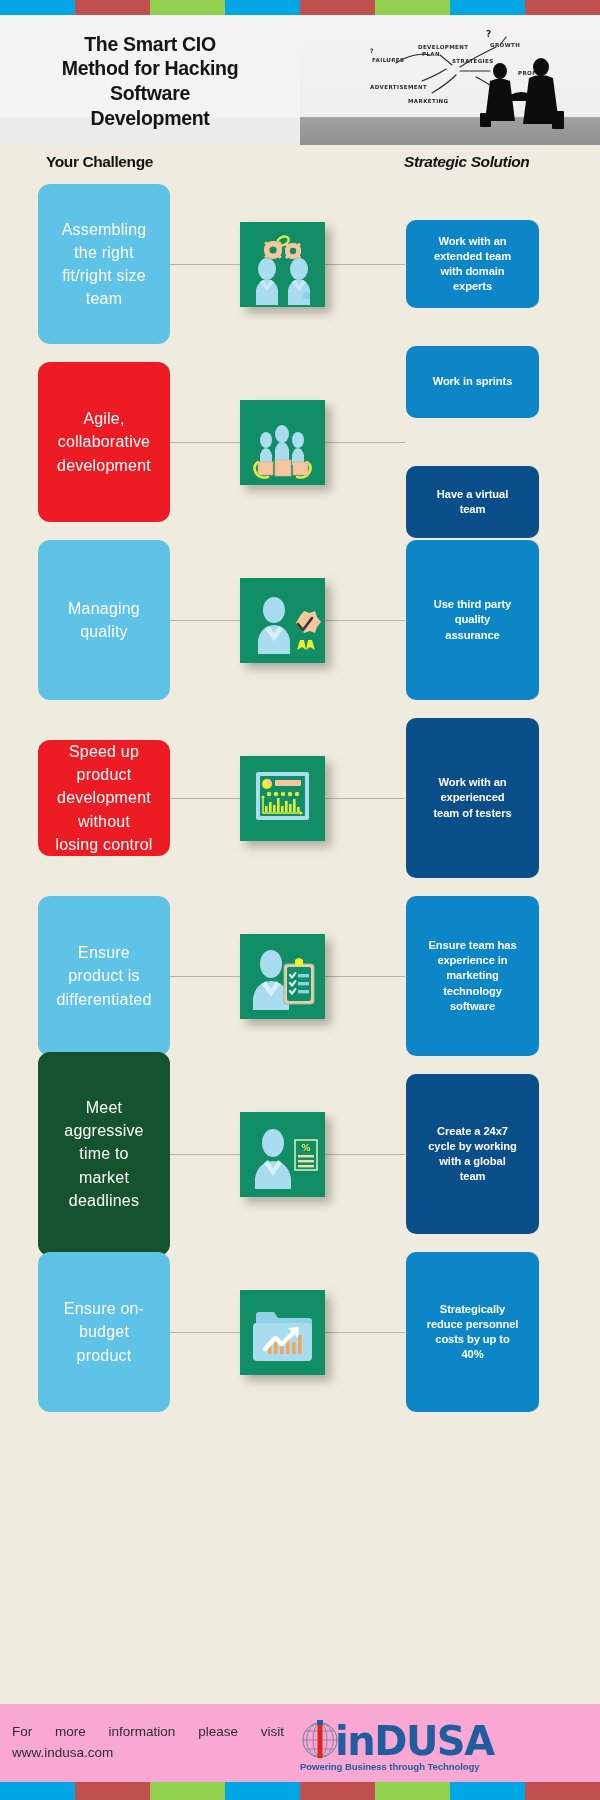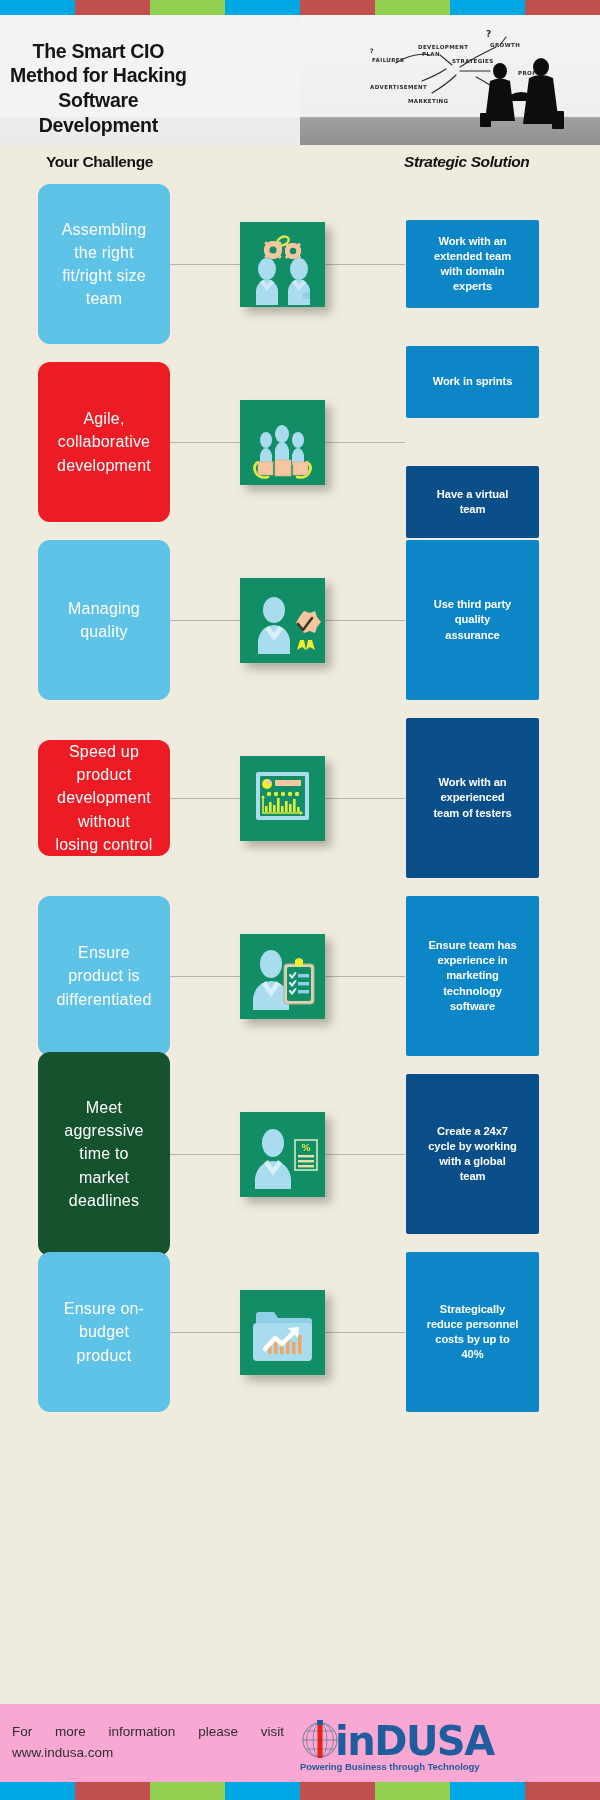--- a/index.html
+++ b/index.html
@@ -27,23 +27,23 @@
     overflow: hidden;
   }
   .header-photo {
     position: absolute;
     left: 300px; top: 0; width: 300px; height: 130px;
     background: linear-gradient(to bottom,#f4f4f4 0%, #efefef 78%, #a0a0a0 79%, #909090 100%);
     overflow: hidden;
   }
   .title-panel {
     position: absolute;
-    left: 0; top: 8px; width: 300px; height: 130px;
+    left: 0; top: 1px; width: 300px; height: 130px;
     background: rgba(243,243,243,0.92);
-    display: flex; align-items: center; 
+    display: flex; align-items: center; justify-content: center;
   }
   .title-text {
     font-size: 19.5px;
     font-weight: bold;
     color: #141414;
     text-align: center;
     line-height: 1.26;
     letter-spacing: -0.3px;
     padding: 0 10px;
     white-space: pre-line;
@@ -114,21 +114,21 @@
 
   .solutions {
     position: absolute;
     left: 406px;
     width: 133px;
     display: flex;
     flex-direction: column;
     gap: 8px;
   }
   .solution {
-    border-radius: 2px;
+    border-radius: 10px;
     color: #ffffff;
     text-align: center;
     font-size: 11.2px;
     font-weight: bold;
     line-height: 1.35;
     letter-spacing: -0.1px;
     padding: 22px 8px;
     display: flex;
     align-items: center;
     justify-content: center;

